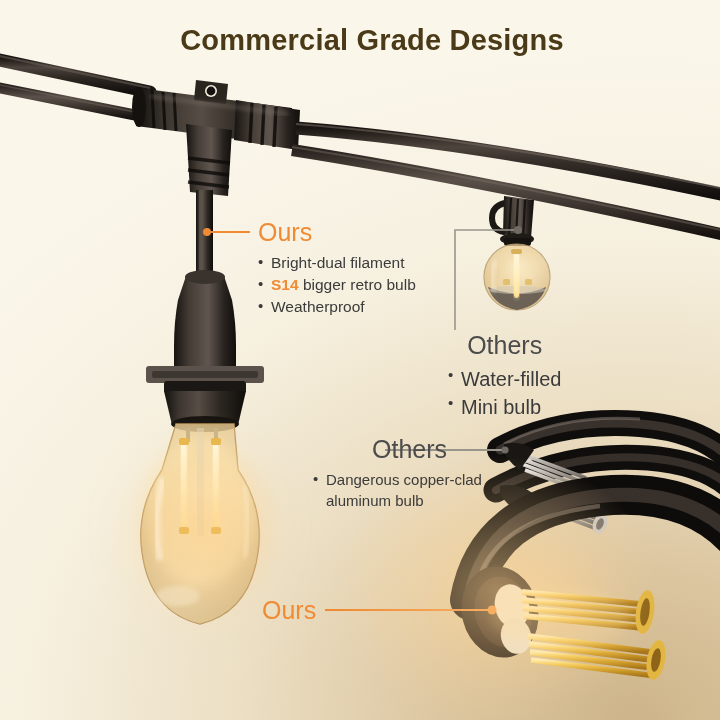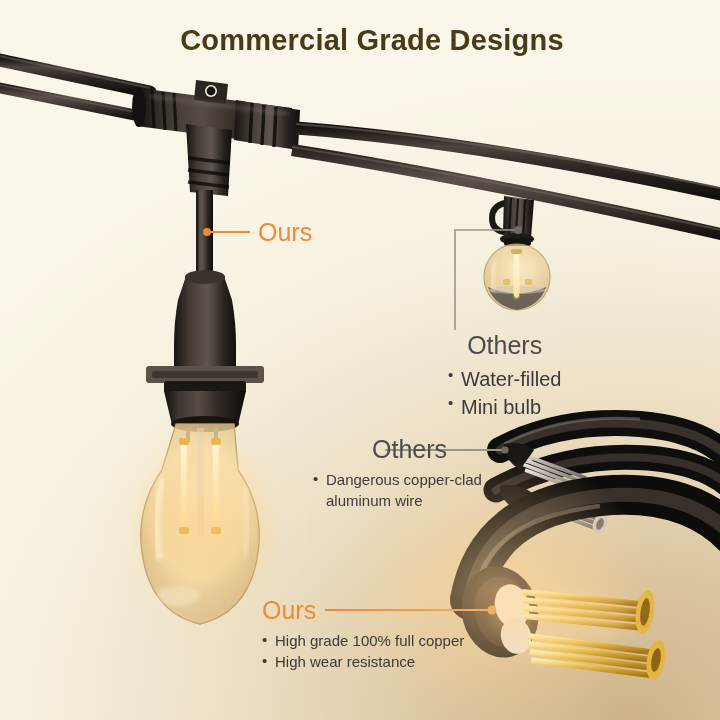--- a/index.html
+++ b/index.html
@@ -319,38 +319,39 @@
     </g>
   </svg>
 
   <div class="warmglow"></div>
   <div class="bulbglow"></div>
 
   <div id="title">Commercial Grade Designs</div>
 
   <div class="callout" id="callout-ours-bulb">
     <div class="co-head ours">Ours</div>
+    <ul class="co-list">
+      <li><span>Bright-dual filament</span></li>
+      <li><span class="hl">S14</span><span> bigger retro bulb</span></li>
+      <li><span>Weatherproof</span></li>
+    </ul>
   </div>
 
   <div class="callout" id="callout-others-bulb">
     <div class="co-head others">Others</div>
     <ul class="co-list">
       <li><span>Water-filled</span></li>
       <li><span>Mini bulb</span></li>
     </ul>
   </div>
 
   <div class="callout" id="callout-others-wire">
     <div class="co-head others">Others</div>
     <ul class="co-list">
-      <li class="wrap"><span>Dangerous copper-clad aluminum wire</span></li>
+      <li class="wrap"><span>Dangerous copper-clad aluminum bulb</span></li>
     </ul>
   </div>
 
   <div class="callout" id="callout-ours-wire">
     <div class="co-head ours">Ours</div>
-    <ul class="co-list">
-      <li><span>High grade 100% full copper</span></li>
-      <li><span>High wear resistance</span></li>
-    </ul>
   </div>
 
 </div>
 
 </body></html>

